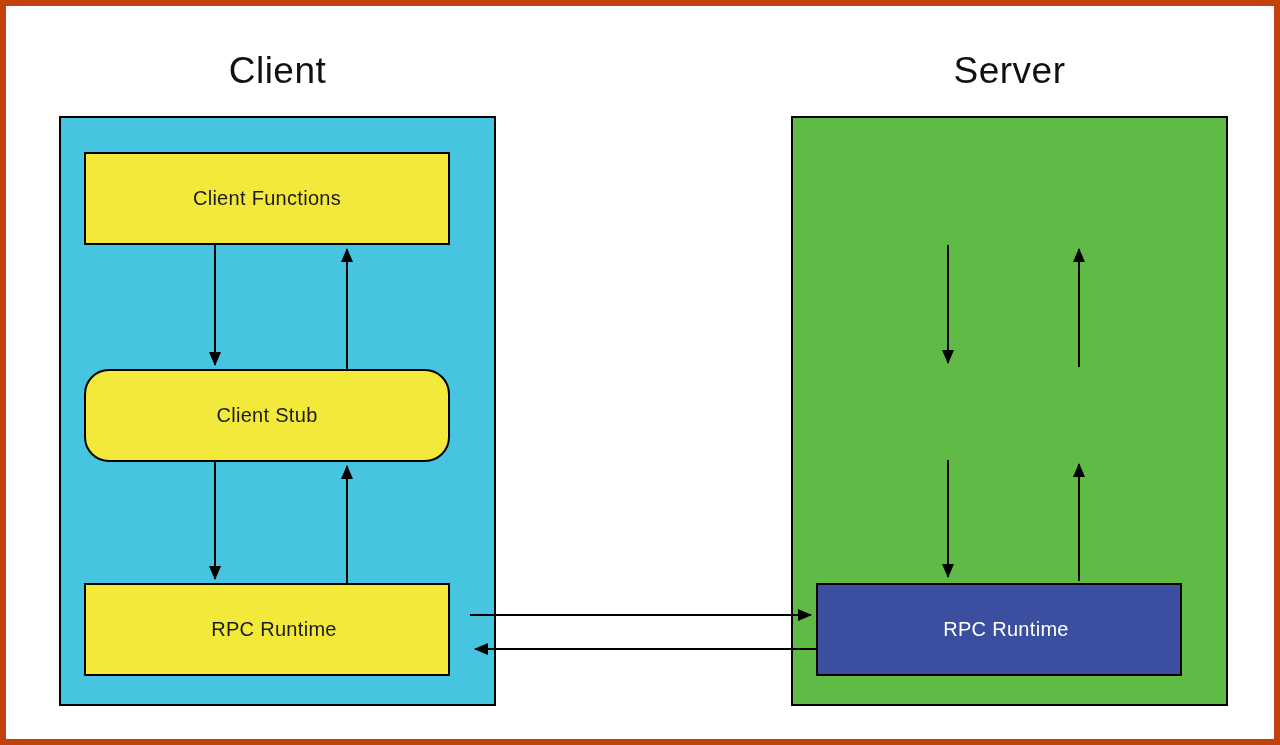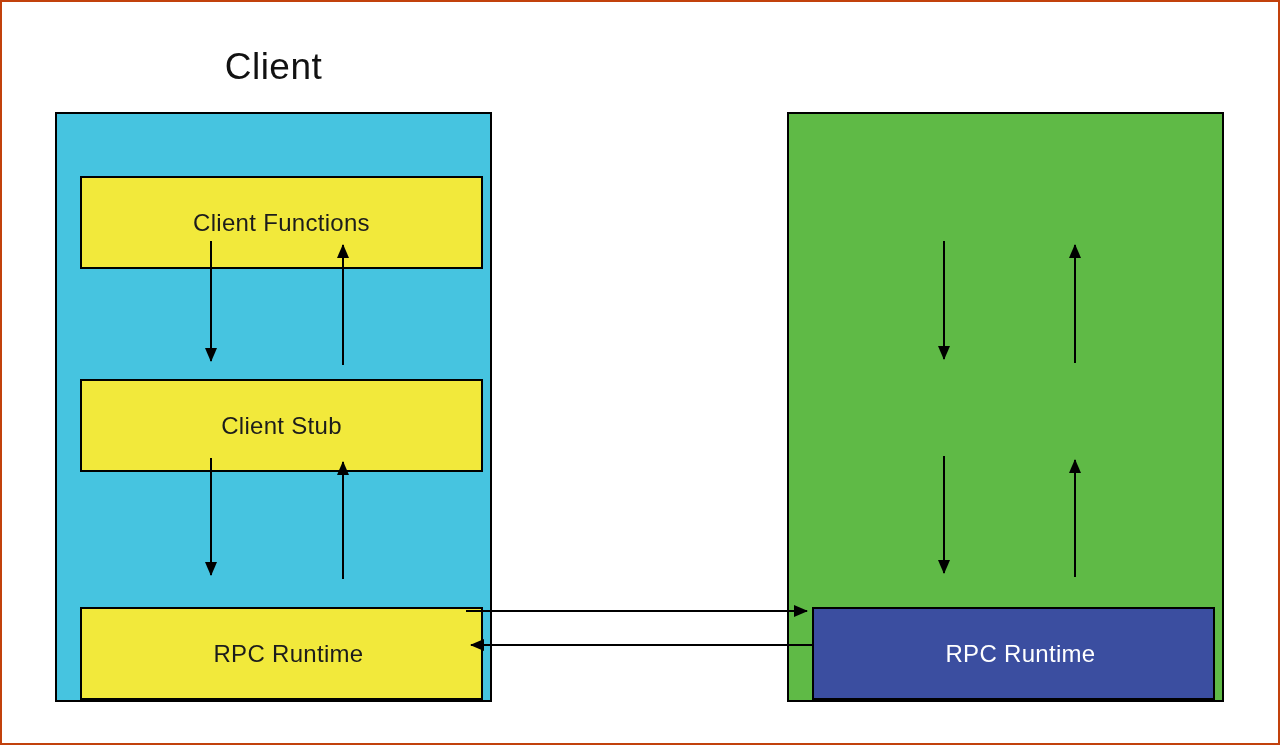--- a/index.html
+++ b/index.html
@@ -6,21 +6,21 @@
     margin: 0;
     padding: 0;
     background: #ffffff;
     font-family: "Liberation Sans", sans-serif;
   }
   .frame {
     position: relative;
     width: 1280px;
     height: 745px;
     box-sizing: border-box;
-    border: 2px solid #c2410c;
+    border: 6px solid #c2410c;
     background: #ffffff;
     overflow: hidden;
   }
   .title {
     position: absolute;
     top: 44px;
     width: 437px;
     text-align: center;
     font-size: 37px;
     line-height: 1.15;
@@ -35,33 +35,32 @@
     width: 437px;
     height: 590px;
     box-sizing: border-box;
     border: 2px solid #000000;
   }
   .client-panel { left: 53px; }
   .server-panel { left: 785px; }
   .box {
     position: absolute;
     left: 23px;
-    width: 403px;
+    width: 366px;
     height: 93px;
     box-sizing: border-box;
     border: 2px solid #000000;
     display: flex;
     align-items: center;
     justify-content: center;
-    font-size: 24px;
+    font-size: 20px;
     letter-spacing: 0.3px;
-    margin-top: 28px;
   }
   .r1 { top: 34px; }
-  .r2 { top: 237px; }
+  .r2 { top: 251px; border-radius: 25px; }
   .r3 { top: 465px; padding-left: 14px; }
   .arrow-layer {
     position: absolute;
     left: 0;
     top: 0;
     width: 1280px;
     height: 745px;
     pointer-events: none;
   }
   .arrow-layer line {
@@ -70,20 +69,21 @@
   }
   .arrow-layer .head { fill: #000000; }
 </style>
 </head>
 <body>
 
 <div class="frame">
 
   <div class="title client-title">Client</div>
 
+  <div class="title server-title">Server</div>
 
   <div class="panel client-panel" style="background-color: rgb(70, 196, 224);">
     <div class="box r1" style="background-color: rgb(242, 233, 59); color: rgb(28, 28, 28);">
       <span>Client Functions</span>
     </div>
     <div class="box r2" style="background-color: rgb(242, 233, 59); color: rgb(28, 28, 28);">
       <span>Client Stub</span>
     </div>
     <div class="box r3" style="background-color: rgb(242, 233, 59); color: rgb(28, 28, 28);">
       <span>RPC Runtime</span>

